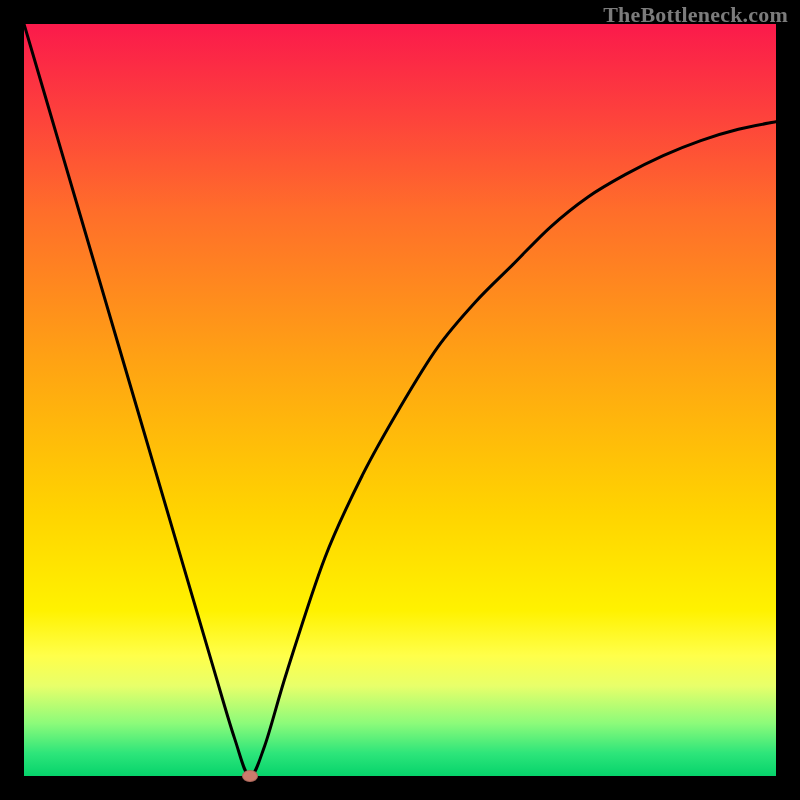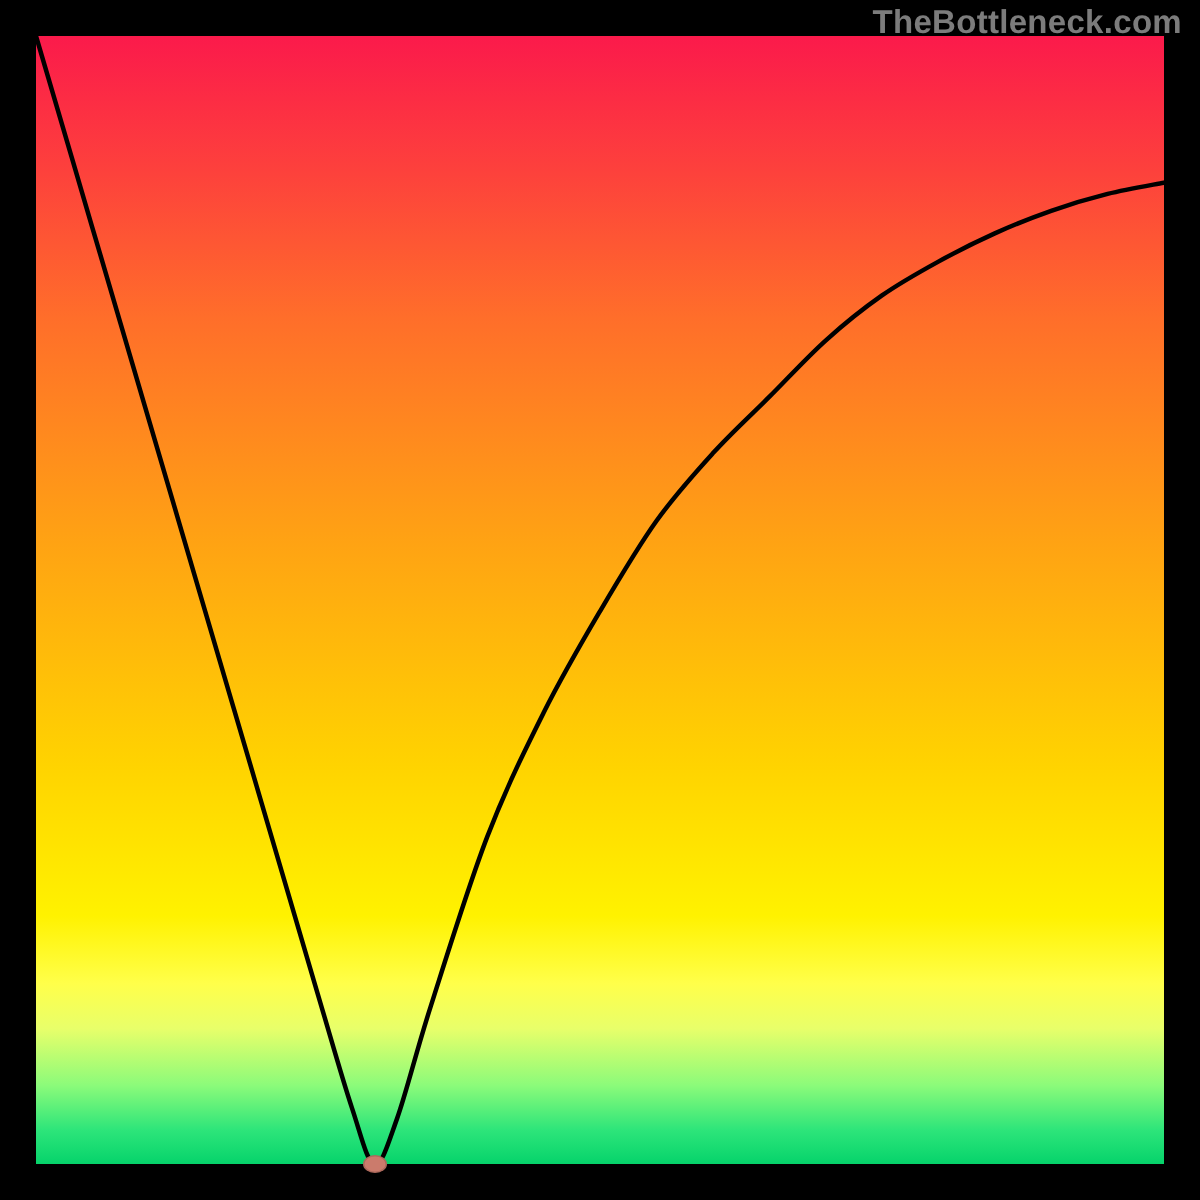--- a/index.html
+++ b/index.html
@@ -27,21 +27,21 @@
       #e8ff6a 88%,
       #8cfb7a 93%,
       #2de57a 97%,
       #06d36b 100%
     );
   }
   .watermark {
     position: absolute;
     top: 2px;
     right: 12px;
-    font-family: Liberation Sans, sans-serif;
+    font-family: Liberation Serif, serif;
     font-size: 22px;
     font-weight: 600;
     color: #7c7c7c;
     letter-spacing: 0.2px;
     z-index: 5;
   }
   svg.curve {
     position: absolute;
     left: 0; top: 0;
     width: 100%;

